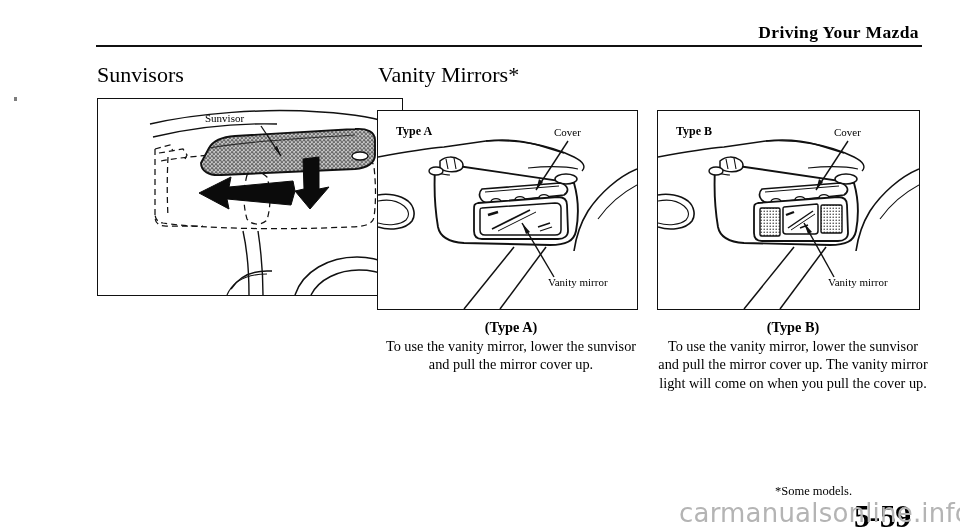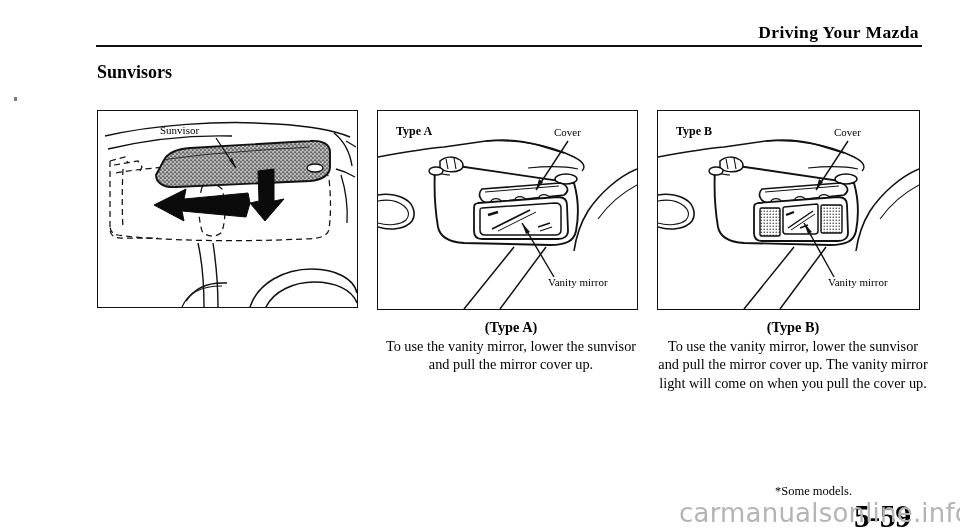--- a/index.html
+++ b/index.html
@@ -47,35 +47,35 @@
     left: 14px;
     top: 97px;
     width: 3px;
     height: 4px;
     background: #7d7d7d;
   }
 
   
   .sec-title {
     position: absolute;
-    font-size: 18px;
-    font-weight: bold;
+    font-size: 22px;
+    font-weight: normal;
     white-space: nowrap;
   }
   #title-sunvisors { left: 97px; top: 62px; }
   #title-vanity    { left: 378px; top: 62px; }
 
   
   .panel {
     position: absolute;
     border: 1.6px solid #111;
     background: #fff;
     overflow: hidden;
   }
-  #panel-sunvisor { left: 97px; top: 110px;  width: 259px; height: 196px; }
+  #panel-sunvisor { left: 97px; top: 98px;  width: 259px; height: 196px; padding-left: 45px; }
   #panel-typea    { left: 377px; top: 110px; width: 259px; height: 198px; }
   #panel-typeb    { left: 657px; top: 110px; width: 261px; height: 198px; }
 
   .panel svg { display: block; width: 100%; height: 100%; }
 
   .fig-label {
     font-family: "Liberation Serif", "DejaVu Serif", serif;
     font-size: 11px;
     fill: #000;
   }
@@ -134,20 +134,21 @@
 </head>
 <body>
 
 <div class="page">
 
   <div class="running-head">Driving Your Mazda</div>
   <div class="head-rule"></div>
   <div class="margin-speck"></div>
 
   <div class="sec-title" id="title-sunvisors">Sunvisors</div>
+  <div class="sec-title" id="title-vanity">Vanity Mirrors*</div>
 
   <div class="panel" id="panel-sunvisor">
     <svg viewBox="0 0 259 196" xmlns="http://www.w3.org/2000/svg">
       <defs>
         <pattern id="visorTex" width="4" height="4" patternUnits="userSpaceOnUse">
           <rect width="4" height="4" fill="#c9c9c9"></rect>
           <circle cx="1" cy="1" r="0.85" fill="#2b2b2b"></circle>
           <circle cx="3" cy="3" r="0.85" fill="#2b2b2b"></circle>
           <path d="M0 2 H4" stroke="#555" stroke-width="0.35"></path>
           <path d="M2 0 V4" stroke="#555" stroke-width="0.35"></path>

